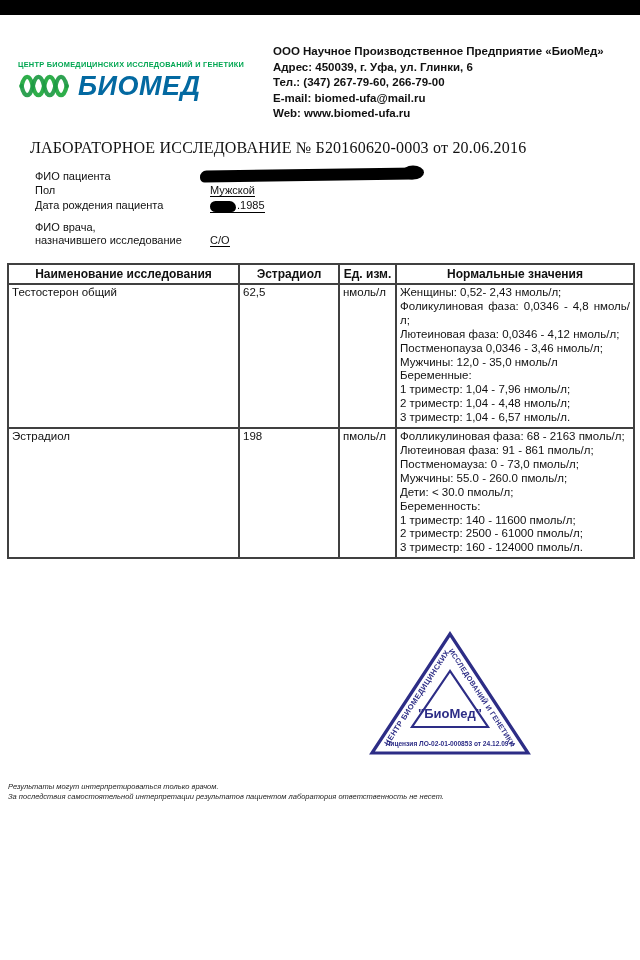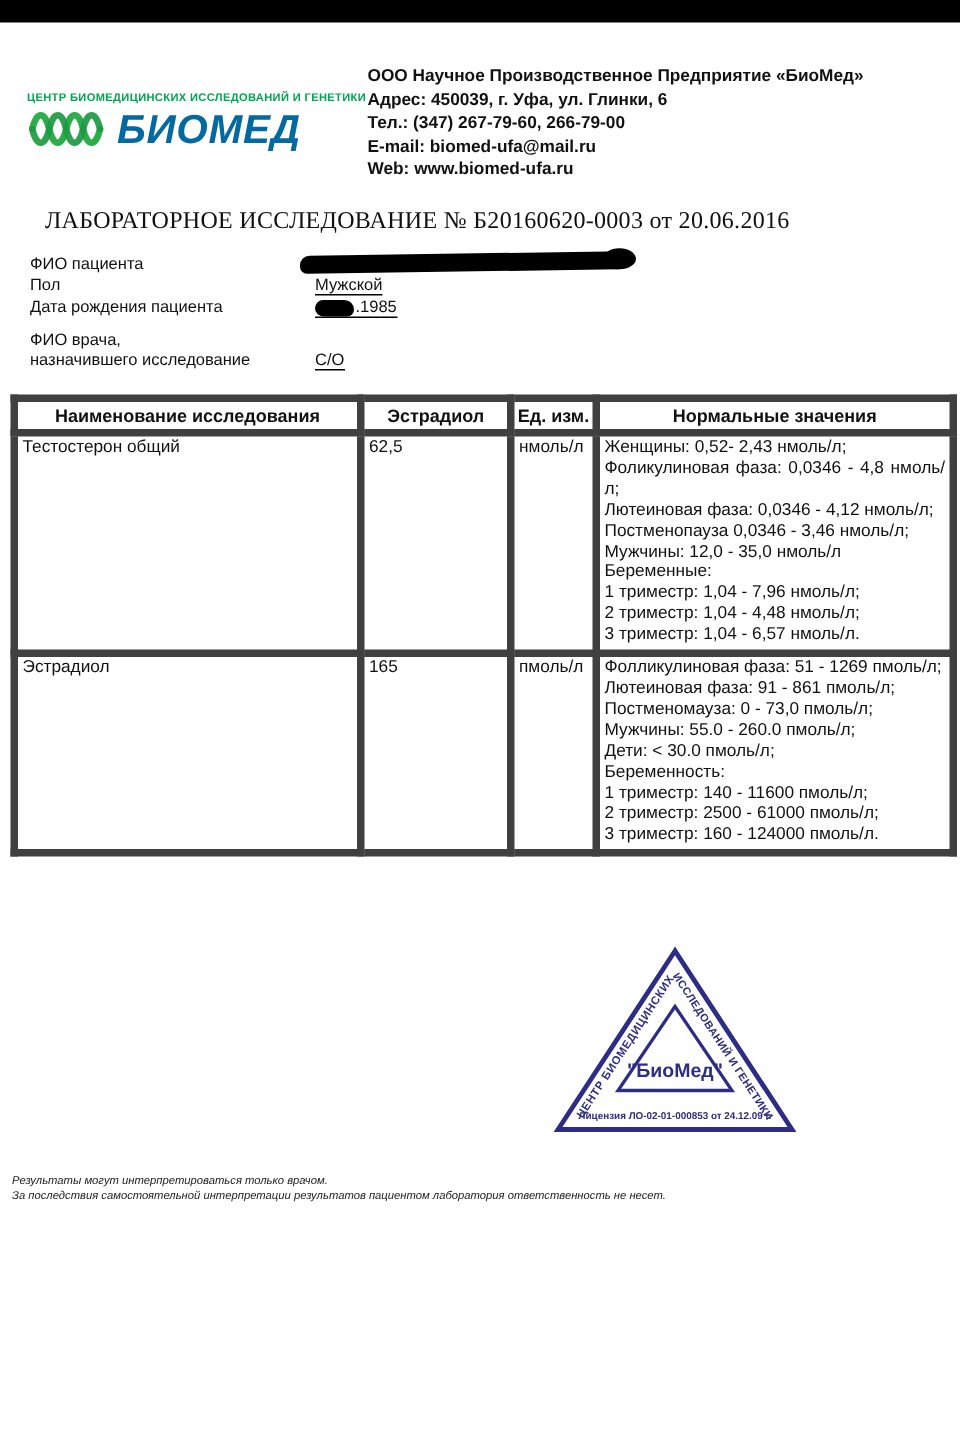--- a/index.html
+++ b/index.html
@@ -7,41 +7,41 @@
        font-family:"Liberation Sans",sans-serif;color:#111;}
   .topbar{position:absolute;left:0;top:0;width:640px;height:15px;background:#000;}
 
   
   .logo{position:absolute;left:18px;top:60px;width:218px;}
   .tagline{color:#00a651;font-size:7.4px;font-weight:bold;letter-spacing:.25px;white-space:nowrap;}
   .brandrow{display:flex;align-items:center;margin-top:1px;}
   .dna{margin-right:4px;}
   .brand{font-size:27px;font-weight:bold;font-style:italic;color:#0369a1;letter-spacing:.5px;line-height:30px;}
   .company{position:absolute;left:245px;top:44px;width:392px;font-weight:bold;font-size:11.5px;line-height:15.6px;}
-  .company div{white-space:nowrap;}
+  .company div{white-space:nowrap;margin-left:28px;}
 
   
   .title{position:absolute;left:30px;top:139px;font-family:"Liberation Serif",serif;
          font-weight:normal;font-size:16px;letter-spacing:.2px;white-space:nowrap;}
 
   
-  .p-label{position:absolute;left:20px;font-size:11px;white-space:nowrap;}
+  .p-label{position:absolute;left:35px;font-size:11px;white-space:nowrap;}
   .p-value{position:absolute;left:210px;font-size:11px;white-space:nowrap;
            border-bottom:1px solid #000;padding-bottom:0px;}
   .redact-name{position:absolute;left:200px;top:169px;width:220px;height:12px;background:#000;
                border-radius:7px 4px 9px 5px;transform:rotate(-.8deg);}
   .redact-name:after{content:"";position:absolute;right:-4px;top:-2px;width:22px;height:14px;
                background:#000;border-radius:50%;}
   .blob{display:inline-block;width:26px;height:11px;background:#000;border-radius:6px 7px 5px 6px;
         vertical-align:middle;margin-right:1px;}
 
   
   table.results{position:absolute;left:7px;top:263px;width:626px;border-collapse:collapse;
                 font-size:11.5px;table-layout:fixed;}
-  .results th,.results td{border:5px solid #404040;vertical-align:top;padding:1px 3px 2px 3px;}
+  .results th,.results td{border:2px solid #404040;vertical-align:top;padding:1px 3px 2px 3px;}
   .results th{font-size:12px;text-align:center;font-weight:bold;padding:2px 2px;}
   .results td{line-height:13.9px;}
   .nv-line{text-align:justify;line-height:13.9px;}
 
   
   .stamp{position:absolute;left:362px;top:627px;}
 
   
   .footer{position:absolute;left:8px;top:782px;font-size:7.5px;font-style:italic;
           line-height:9.8px;color:#222;}
@@ -110,24 +110,24 @@
           <div class="nv-line">Постменопауза 0,0346 - 3,46 нмоль/л;</div>
           <div class="nv-line">Мужчины: 12,0 - 35,0 нмоль/л</div>
           <div class="nv-line">Беременные:</div>
           <div class="nv-line">1 триместр: 1,04 - 7,96 нмоль/л;</div>
           <div class="nv-line">2 триместр: 1,04 - 4,48 нмоль/л;</div>
           <div class="nv-line">3 триместр: 1,04 - 6,57 нмоль/л.</div>
         </td>
   </tr>
   <tr>
     <td>Эстрадиол</td>
-    <td>165</td>
+    <td>198</td>
     <td>пмоль/л</td>
     <td>
-          <div class="nv-line">Фолликулиновая фаза: 51 - 1269 пмоль/л;</div>
+          <div class="nv-line">Фолликулиновая фаза: 68 - 2163 пмоль/л;</div>
           <div class="nv-line">Лютеиновая фаза: 91 - 861 пмоль/л;</div>
           <div class="nv-line">Постменомауза: 0 - 73,0  пмоль/л;</div>
           <div class="nv-line">Мужчины: 55.0 - 260.0 пмоль/л;</div>
           <div class="nv-line">Дети: &lt; 30.0 пмоль/л;</div>
           <div class="nv-line">Беременность:</div>
           <div class="nv-line">1 триместр: 140 - 11600 пмоль/л;</div>
           <div class="nv-line">2 триместр: 2500 - 61000 пмоль/л;</div>
           <div class="nv-line">3 триместр: 160 - 124000 пмоль/л.</div>
         </td>
   </tr>

